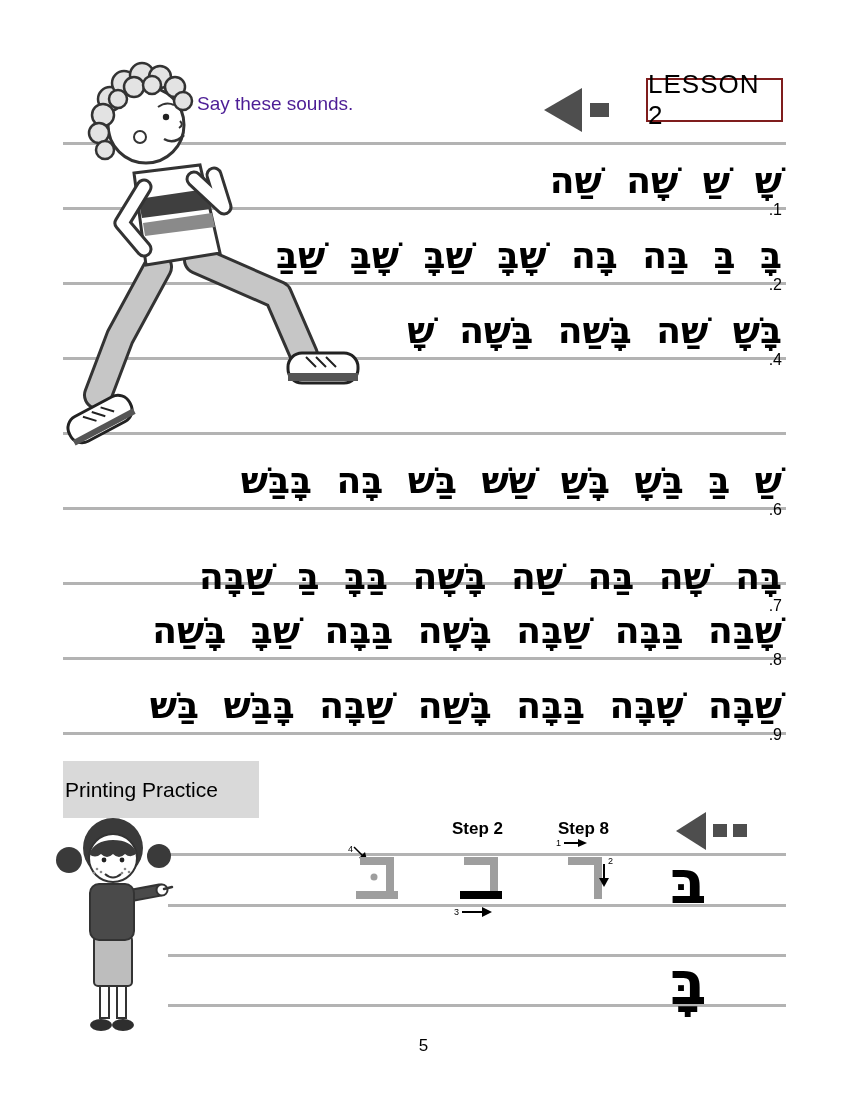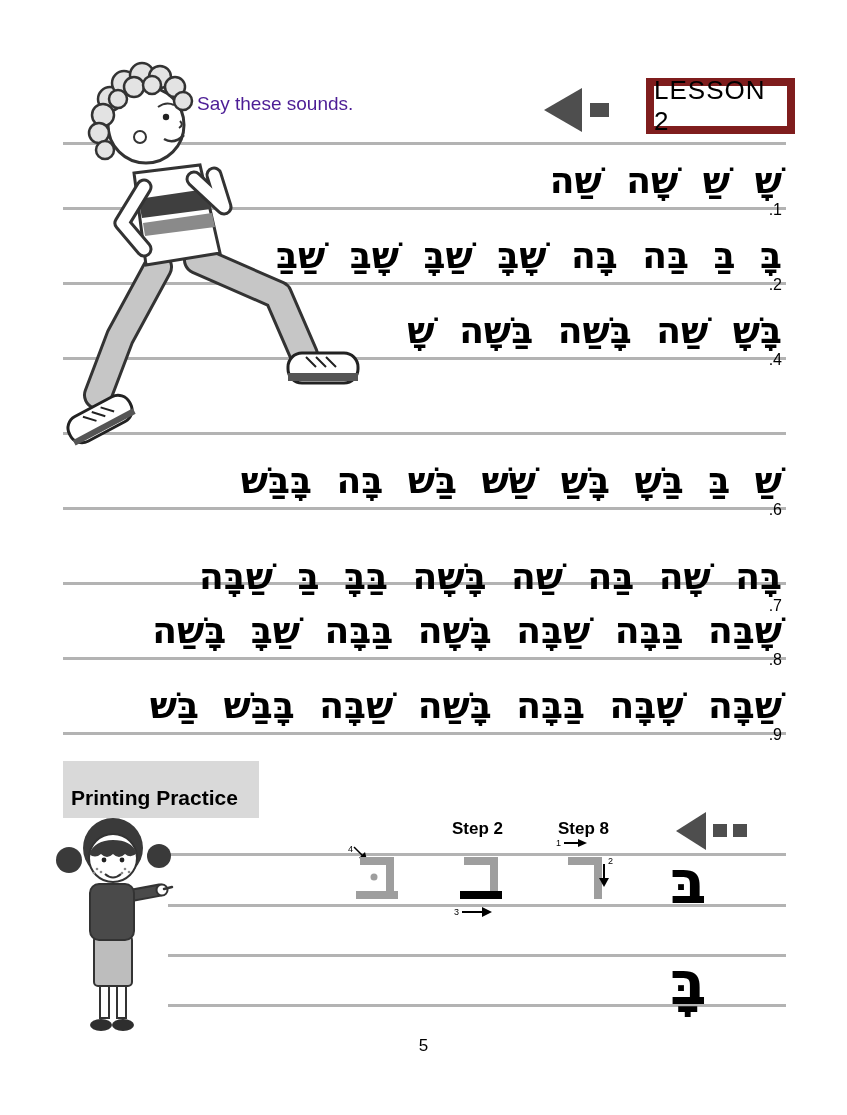--- a/index.html
+++ b/index.html
@@ -7,32 +7,32 @@
         font-family:"Liberation Sans",sans-serif;color:#000;}
 
   
   .rule{position:absolute;left:63px;width:723px;height:3px;background:#b3b3b3;}
   
   .prule{position:absolute;left:168px;width:618px;height:3px;background:#b3b3b3;}
 
   .instruction{position:absolute;left:197px;top:93px;font-size:19px;color:#4c1d95;text-align:center;}
 
   .lesson-box{position:absolute;left:646px;top:78px;width:133px;height:40px;
-              border:8px solid #7f1d1d;display:flex;align-items:center;justify-content:center;
+              border:2px solid #7f1d1d;display:flex;align-items:center;justify-content:center;
               font-size:26px;letter-spacing:1px;font-family:"Liberation Sans",sans-serif;}
 
   .arrow-icon{position:absolute;}
 
   .drill{position:absolute;right:65px;display:flex;align-items:flex-end;flex-direction:column;}
   .heb{direction:rtl;unicode-bidi:isolate;font-family:"DejaVu Sans",sans-serif;
        font-weight:bold;font-size:36px;line-height:1.15;word-spacing:12px;white-space:nowrap;}
   .num{font-size:16px;margin-left:14px;margin-bottom:10px;color:#000;}
 
   .pp-title-box{position:absolute;left:63px;top:761px;width:196px;height:57px;background:#d9d9d9;}
-  .pp-title{font-size:21px;font-weight:bold;line-height:57px;padding-left:8px;margin-top:8px;}
+  .pp-title{font-size:21px;font-weight:normal;line-height:57px;padding-left:2px;}
 
   .step-label{position:absolute;top:819px;font-size:17px;font-weight:bold;}
   .bigheb{position:absolute;font-family:"DejaVu Sans",sans-serif;font-weight:bold;
           font-size:60px;line-height:1;}
 
   .pagenum{position:absolute;left:0;top:1036px;width:847px;text-align:center;font-size:17px;}
 
   .formation{position:absolute;}
 </style>
 </head>

